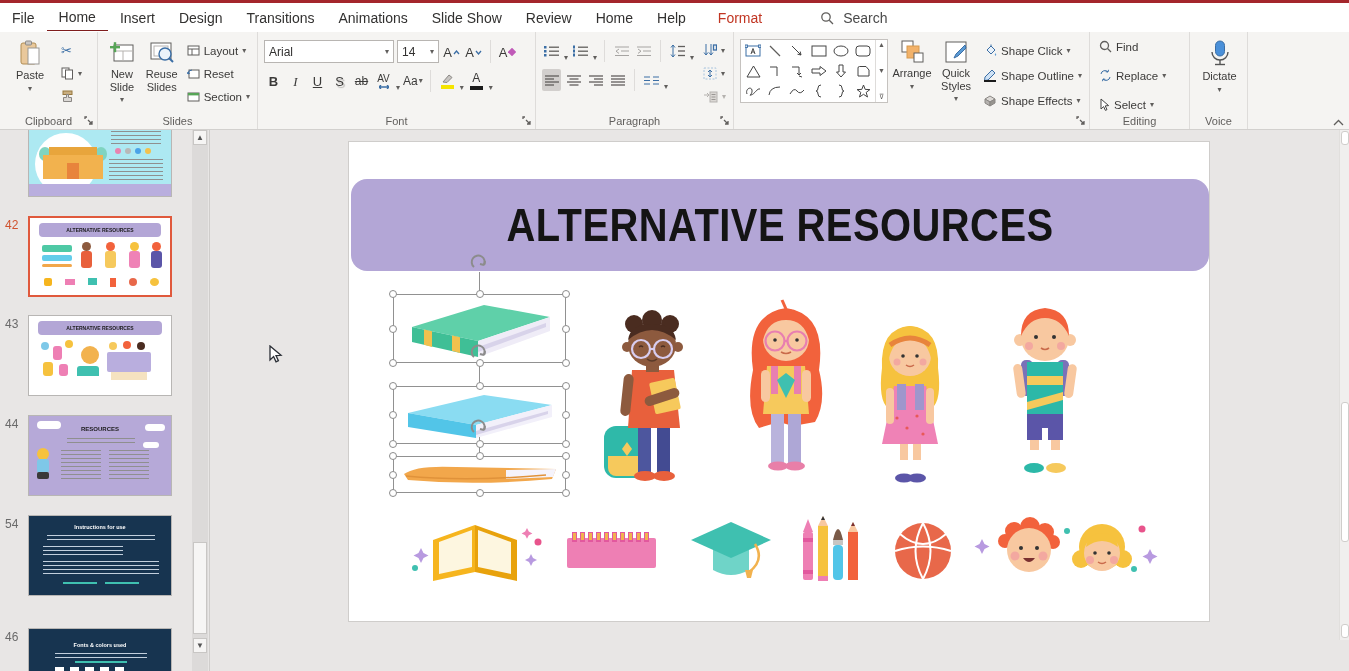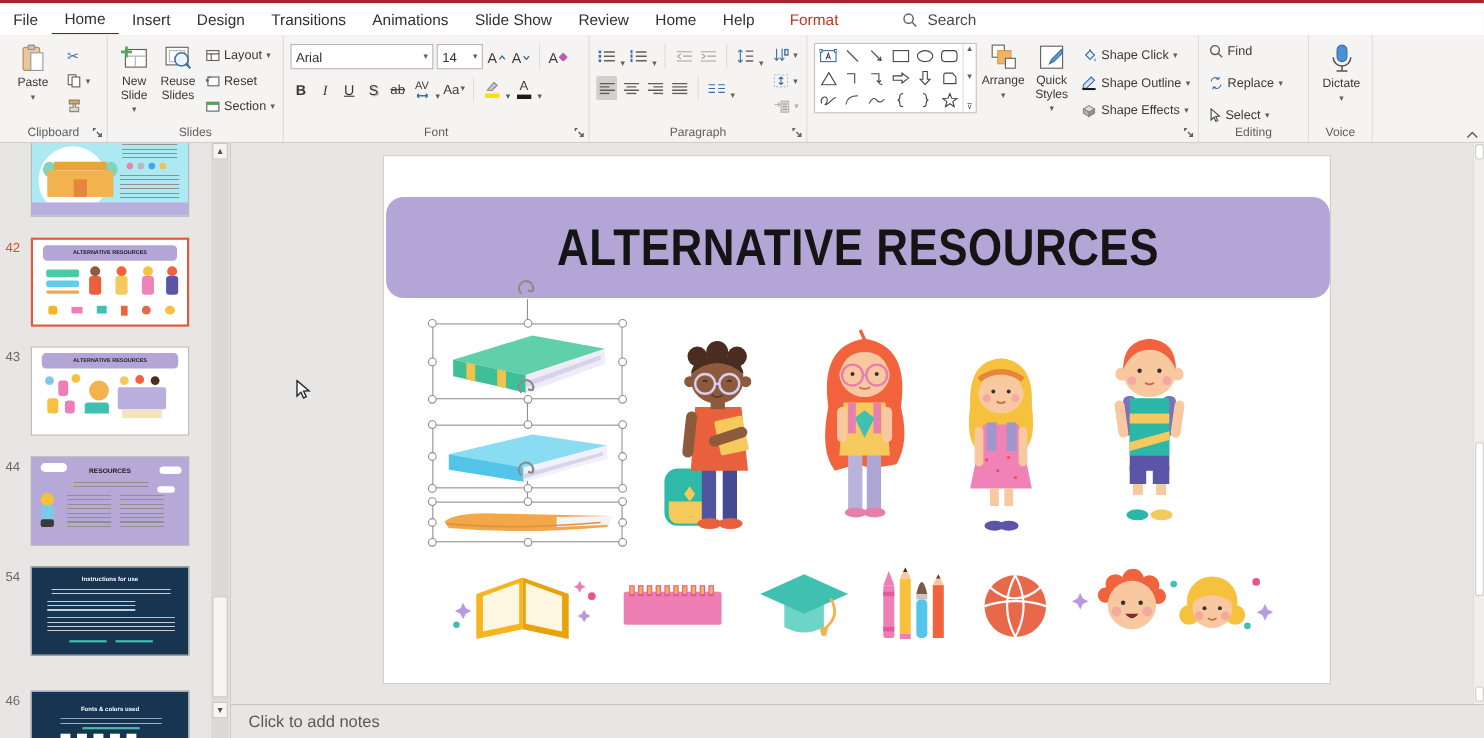--- a/index.html
+++ b/index.html
@@ -993,20 +993,17 @@
       </svg>
     </div>
 
     <div class="rsb">
       <span class="box" style="top:1px;height:14px"></span>
       <span class="box" style="top:272px;height:140px"></span>
       <span class="box" style="top:494px;height:14px"></span>
     </div>
   </main>
 
-  <div class="notes">
-    <span>Click to add notes</span>
-  </div>
 
   <svg class="cursor" width="16" height="20" viewBox="0 0 16 20">
     <path d="M2,1 L2,15 L5.6,11.6 L8,16.8 L10.4,15.7 L8,10.6 L13,10.3 Z" fill="#fff" stroke="#2a2e35" stroke-width="1.3"></path>
   </svg>
 </div>
 
 </body></html>

